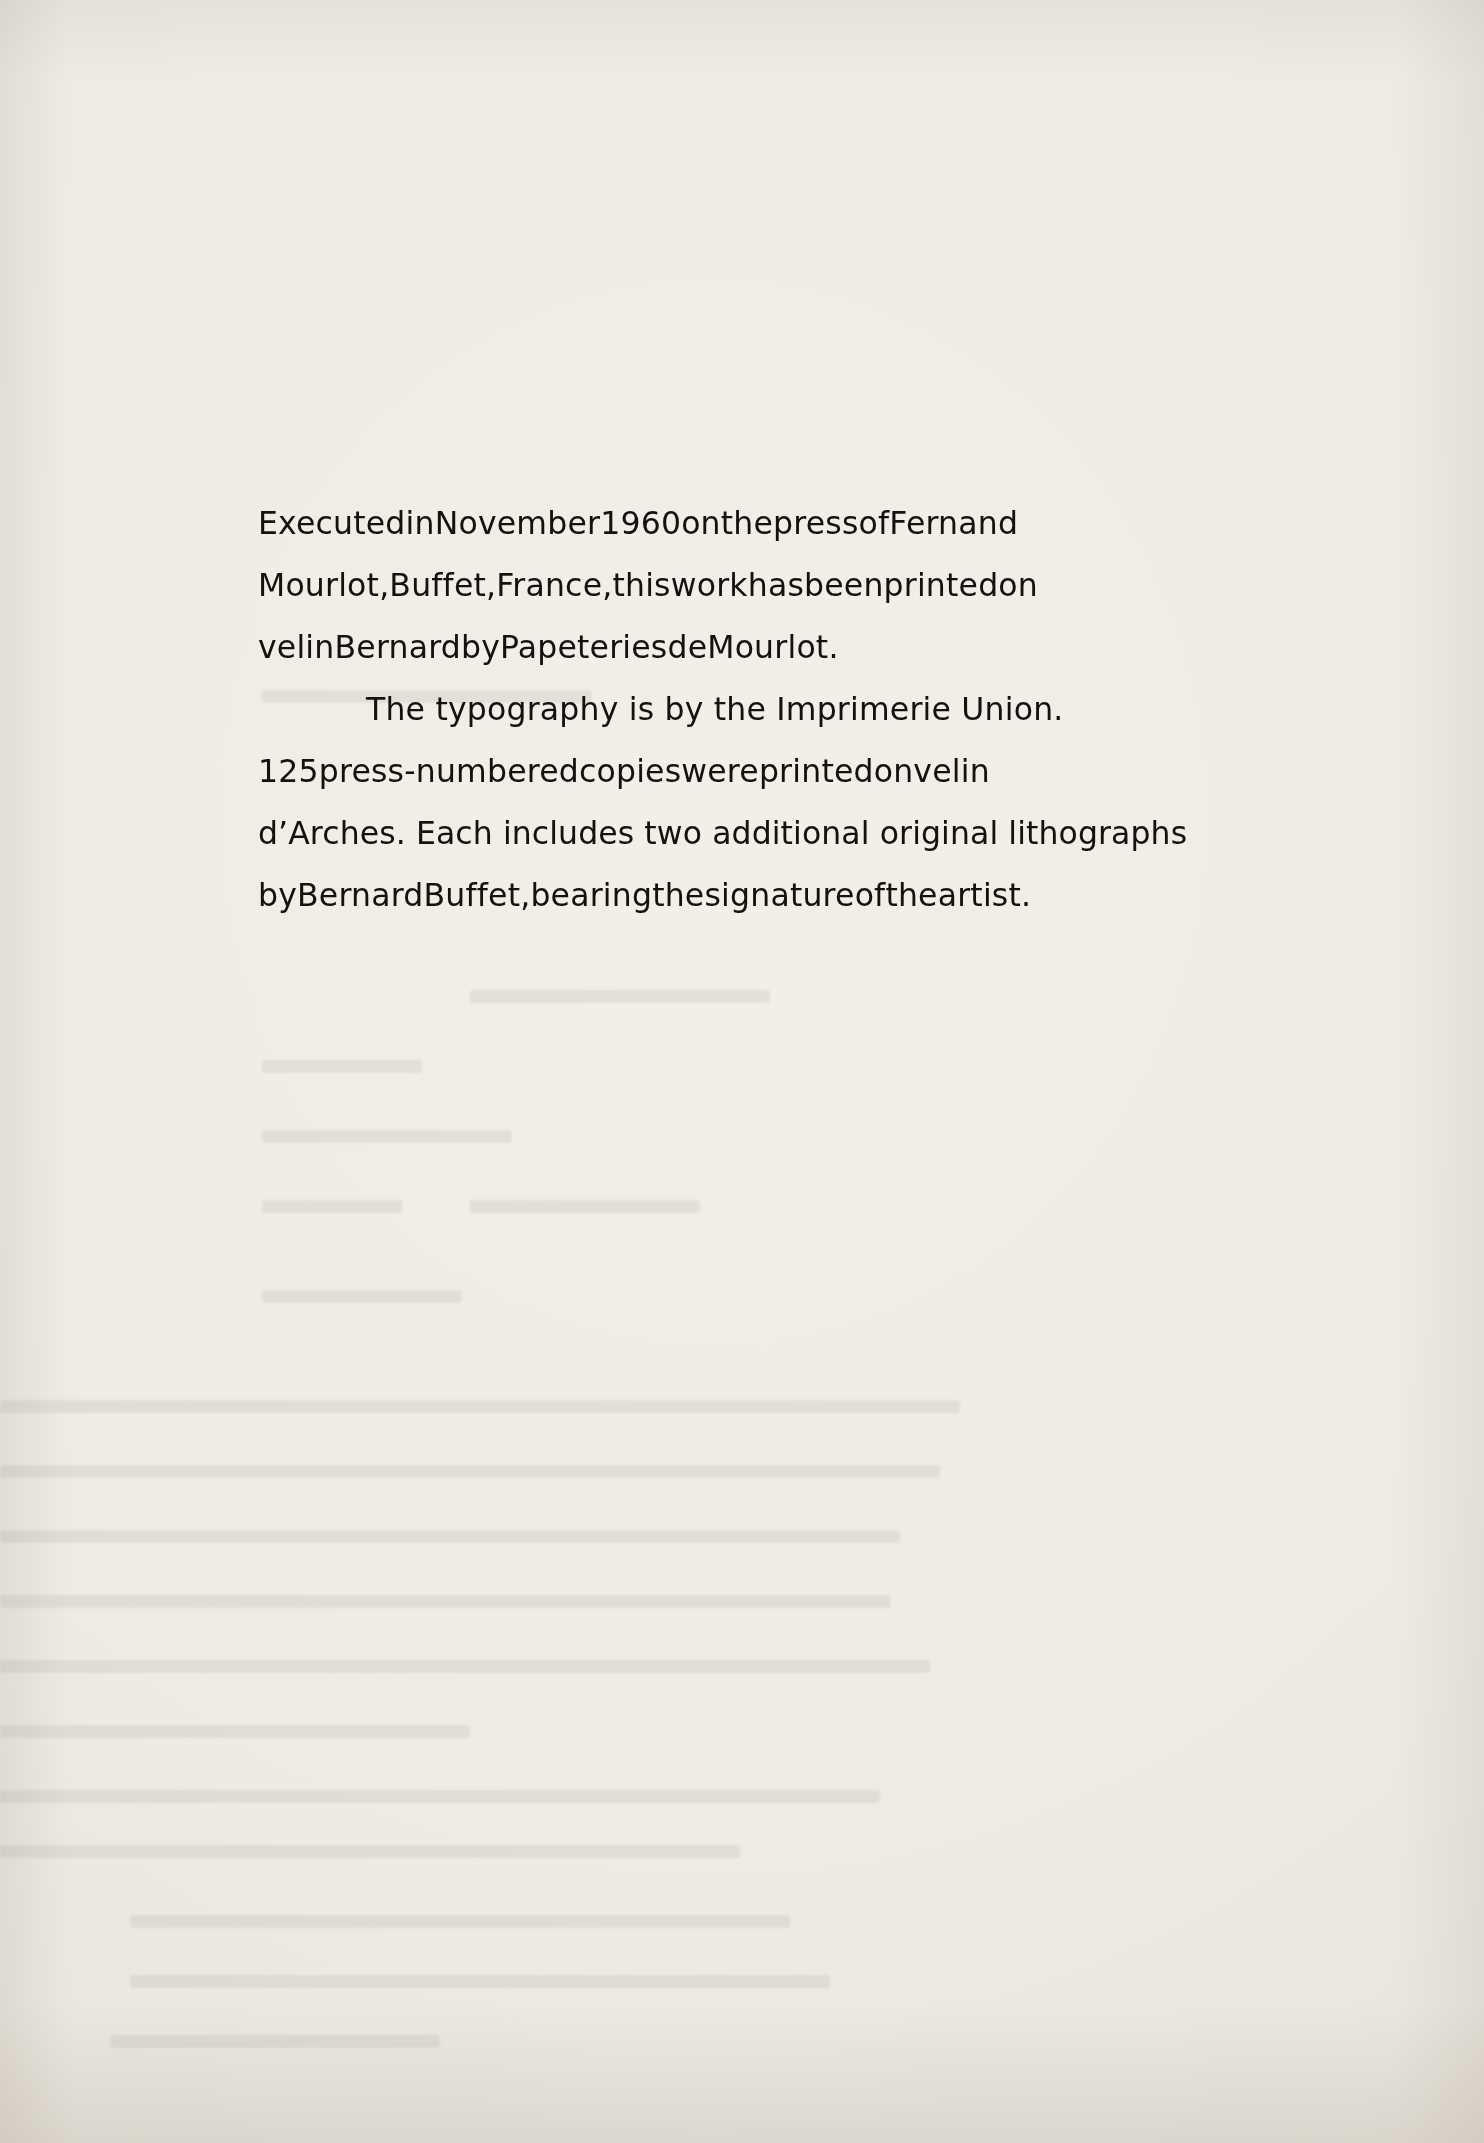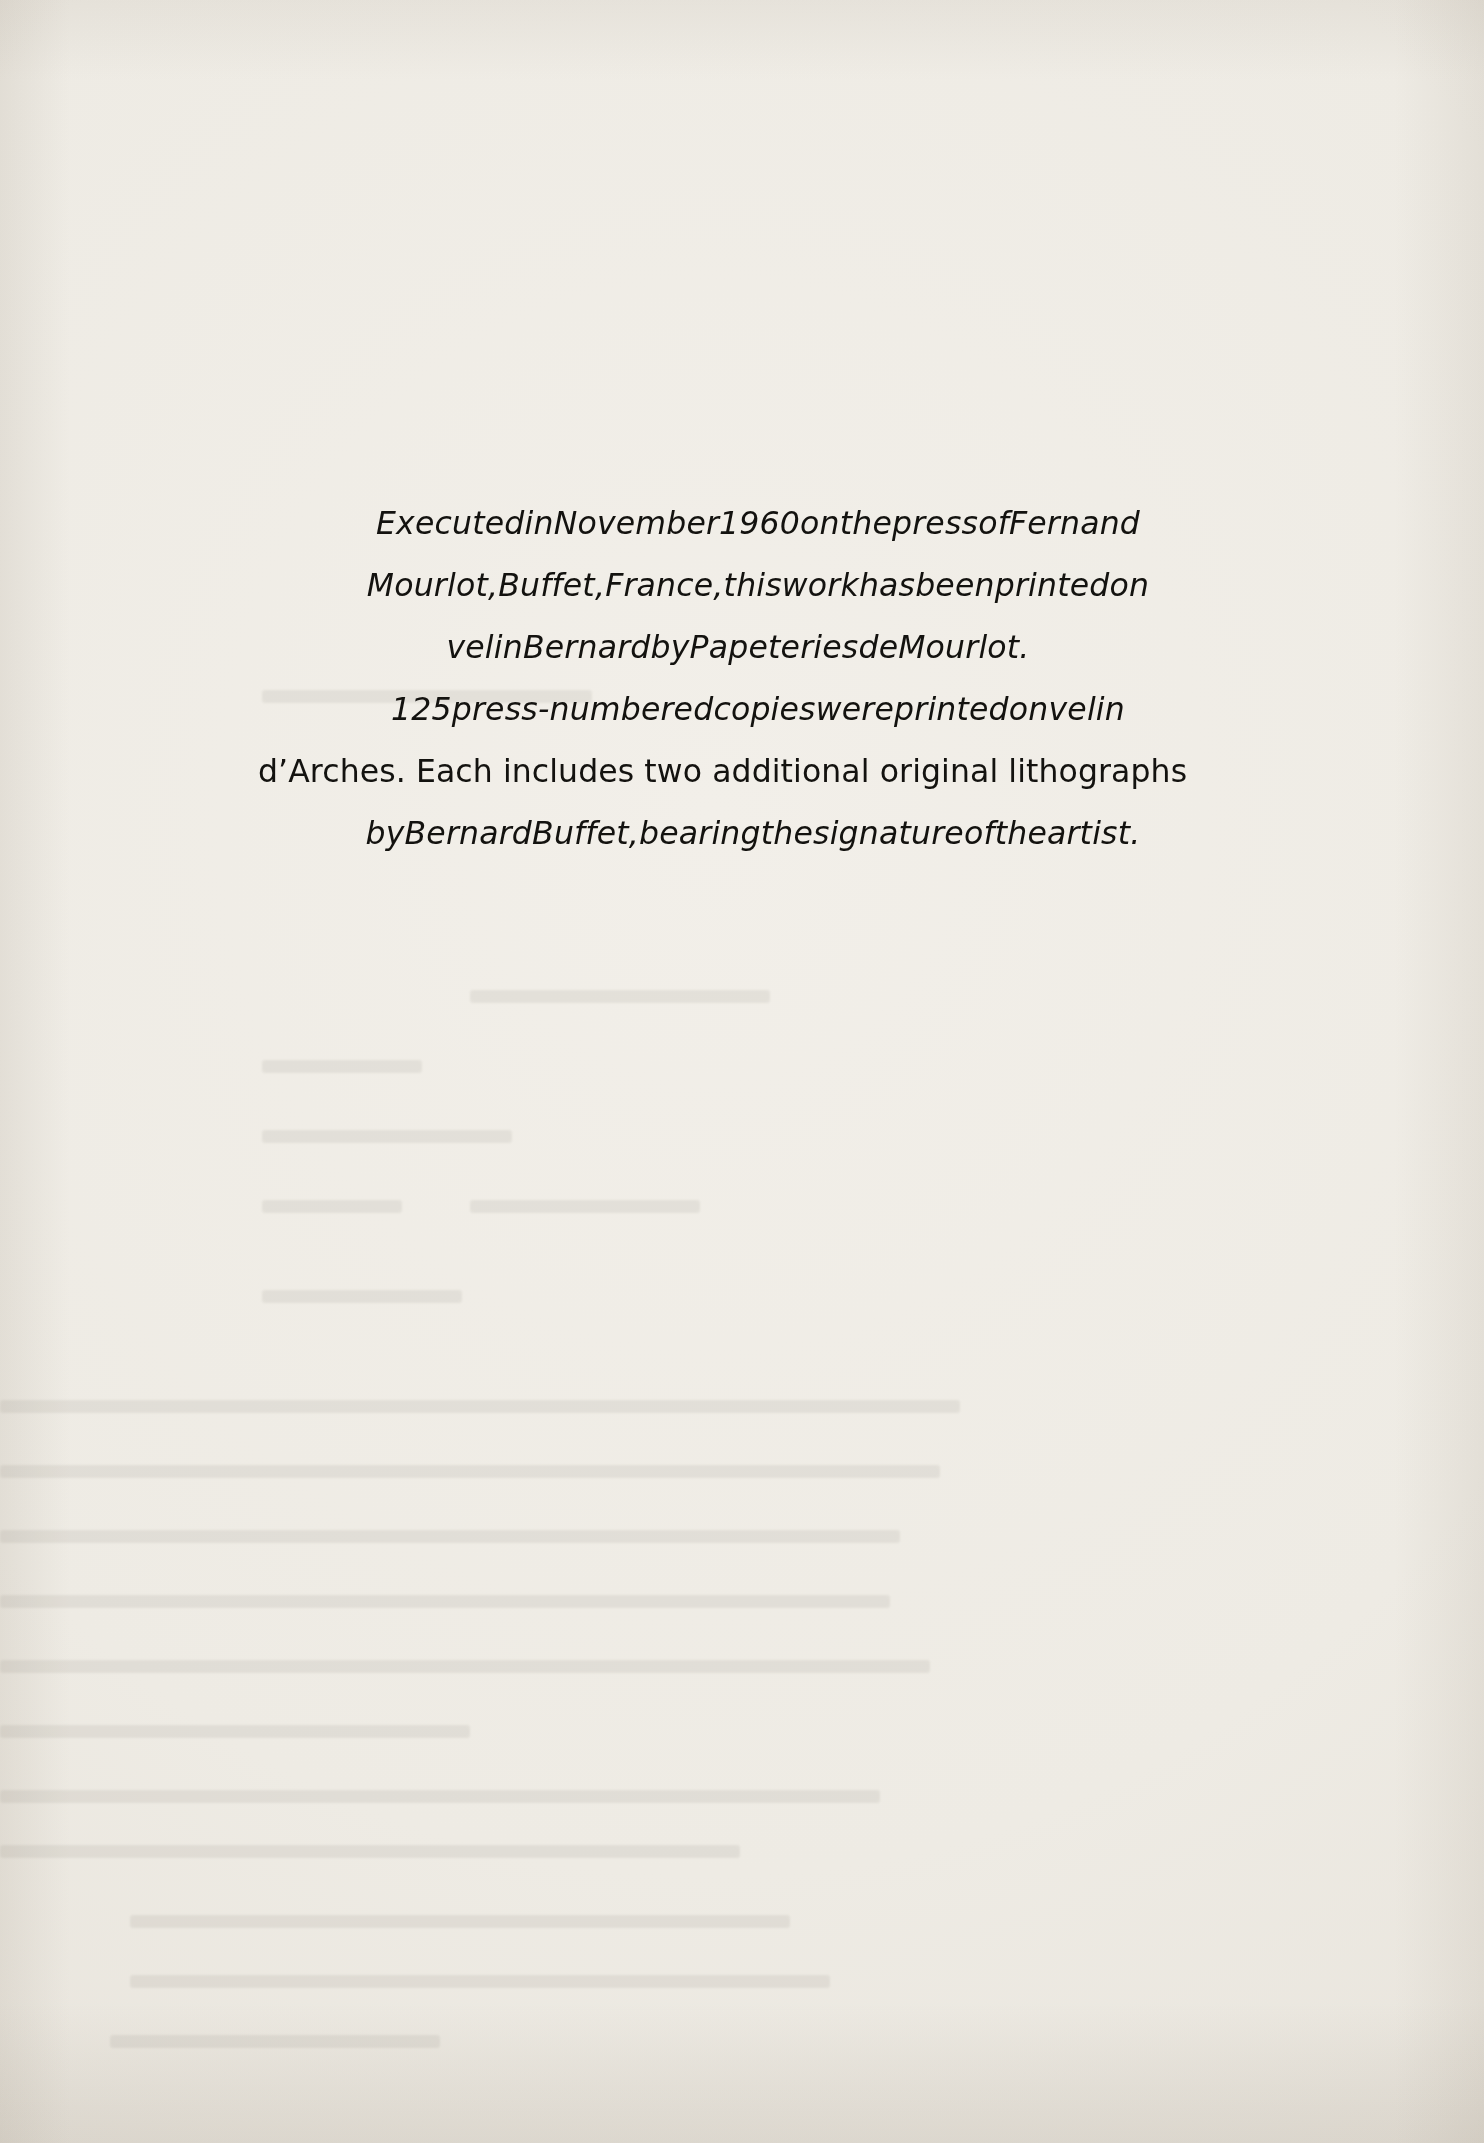--- a/index.html
+++ b/index.html
@@ -60,23 +60,22 @@
     left: 258px;
     top: 492px;
     width: 1000px;
     color: #13120f;
     font-size: 31.5px;
     line-height: 62px;
     letter-spacing: 0.2px;
   }
   .just-line {
     display: flex;
-    justify-content: center;
+    justify-content: flex-start;
     white-space: nowrap;
-    font-style: italic;
   }
   .just-line .w {
     display: inline-block;
   }
   .indent-line {
     padding-left: 108px;
     white-space: nowrap;
   }
   .tight-line {
     white-space: nowrap;
@@ -137,20 +136,21 @@
 
     <div class="just-line" style="width:960px;">
       <span class="w">velin</span>
       <span class="w">Bernard</span>
       <span class="w">by</span>
       <span class="w">Papeteries</span>
       <span class="w">de</span>
       <span class="w">Mourlot.</span>
     </div>
 
+    <div class="indent-line">The typography is by the Imprimerie Union.</div>
 
     <div class="just-line">
       <span class="w">125</span>
       <span class="w">press-numbered</span>
       <span class="w">copies</span>
       <span class="w">were</span>
       <span class="w">printed</span>
       <span class="w">on</span>
       <span class="w">velin</span>
     </div>

